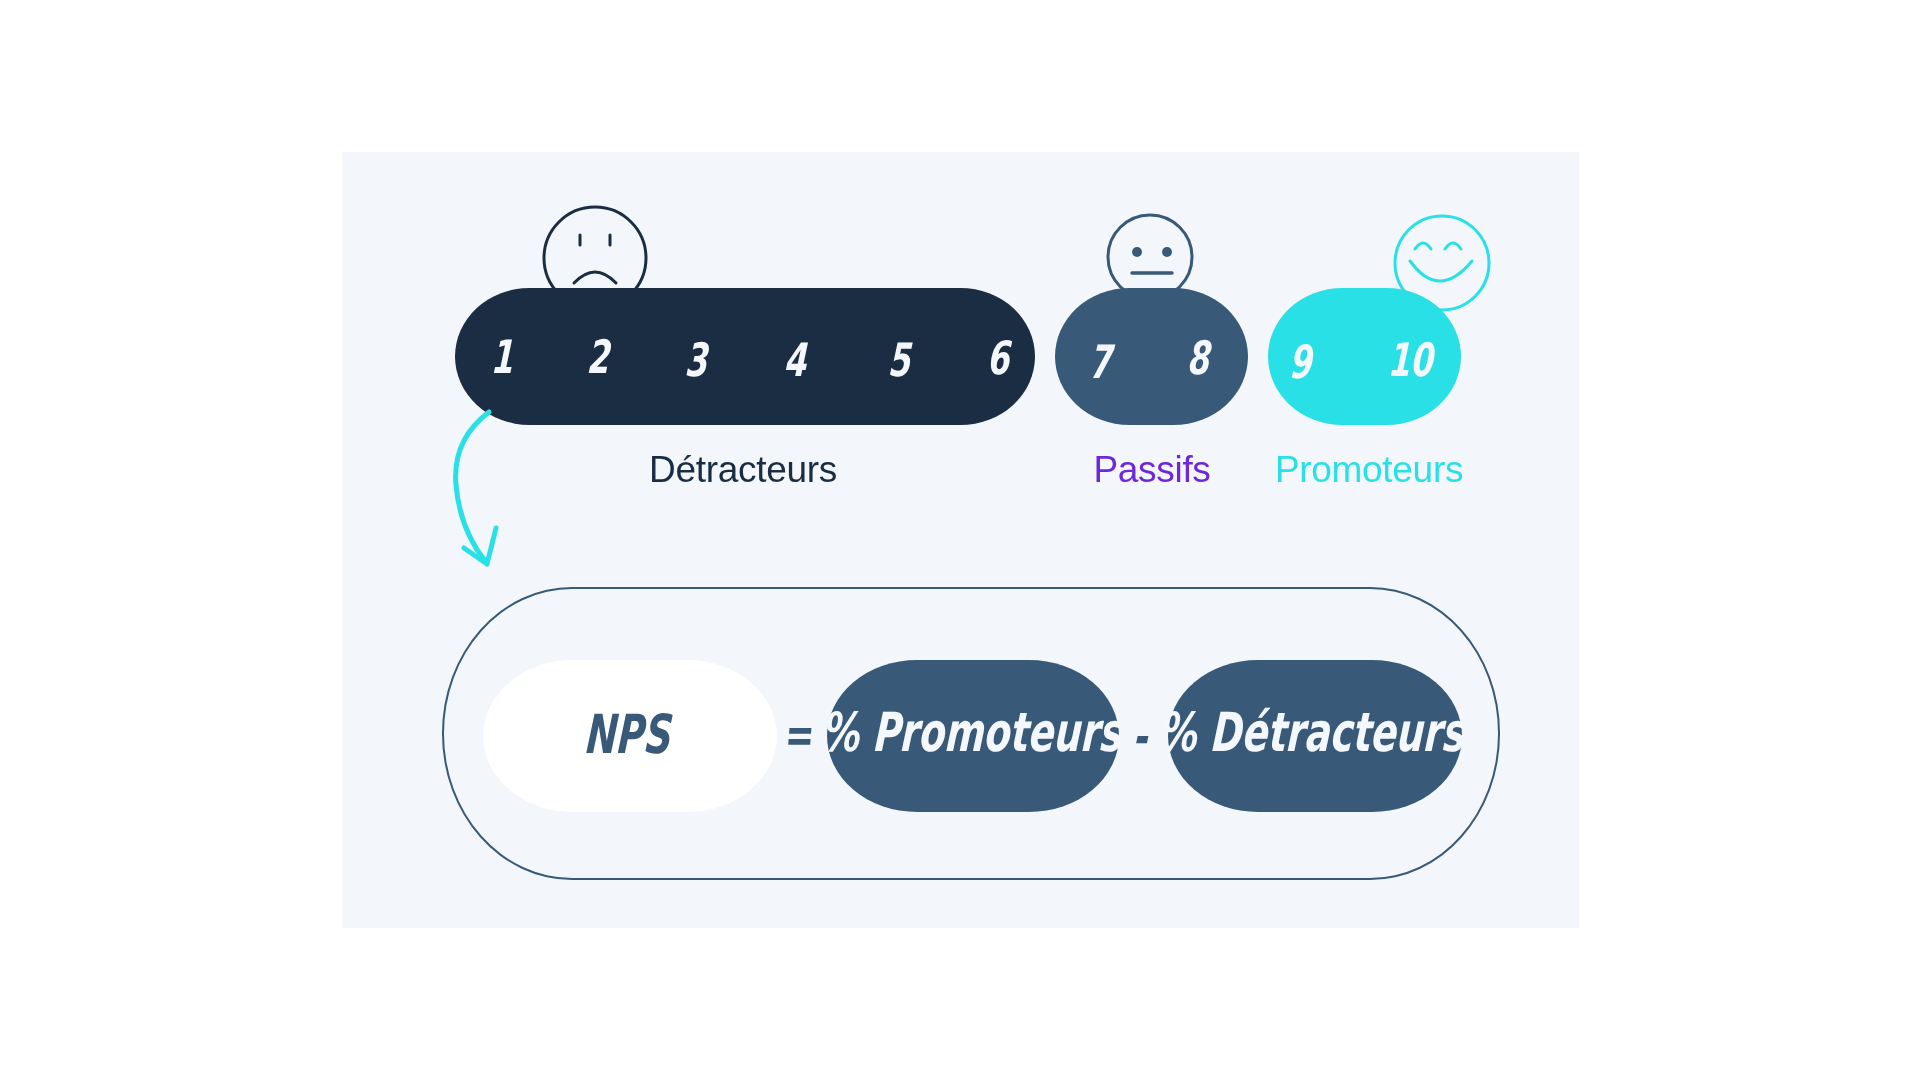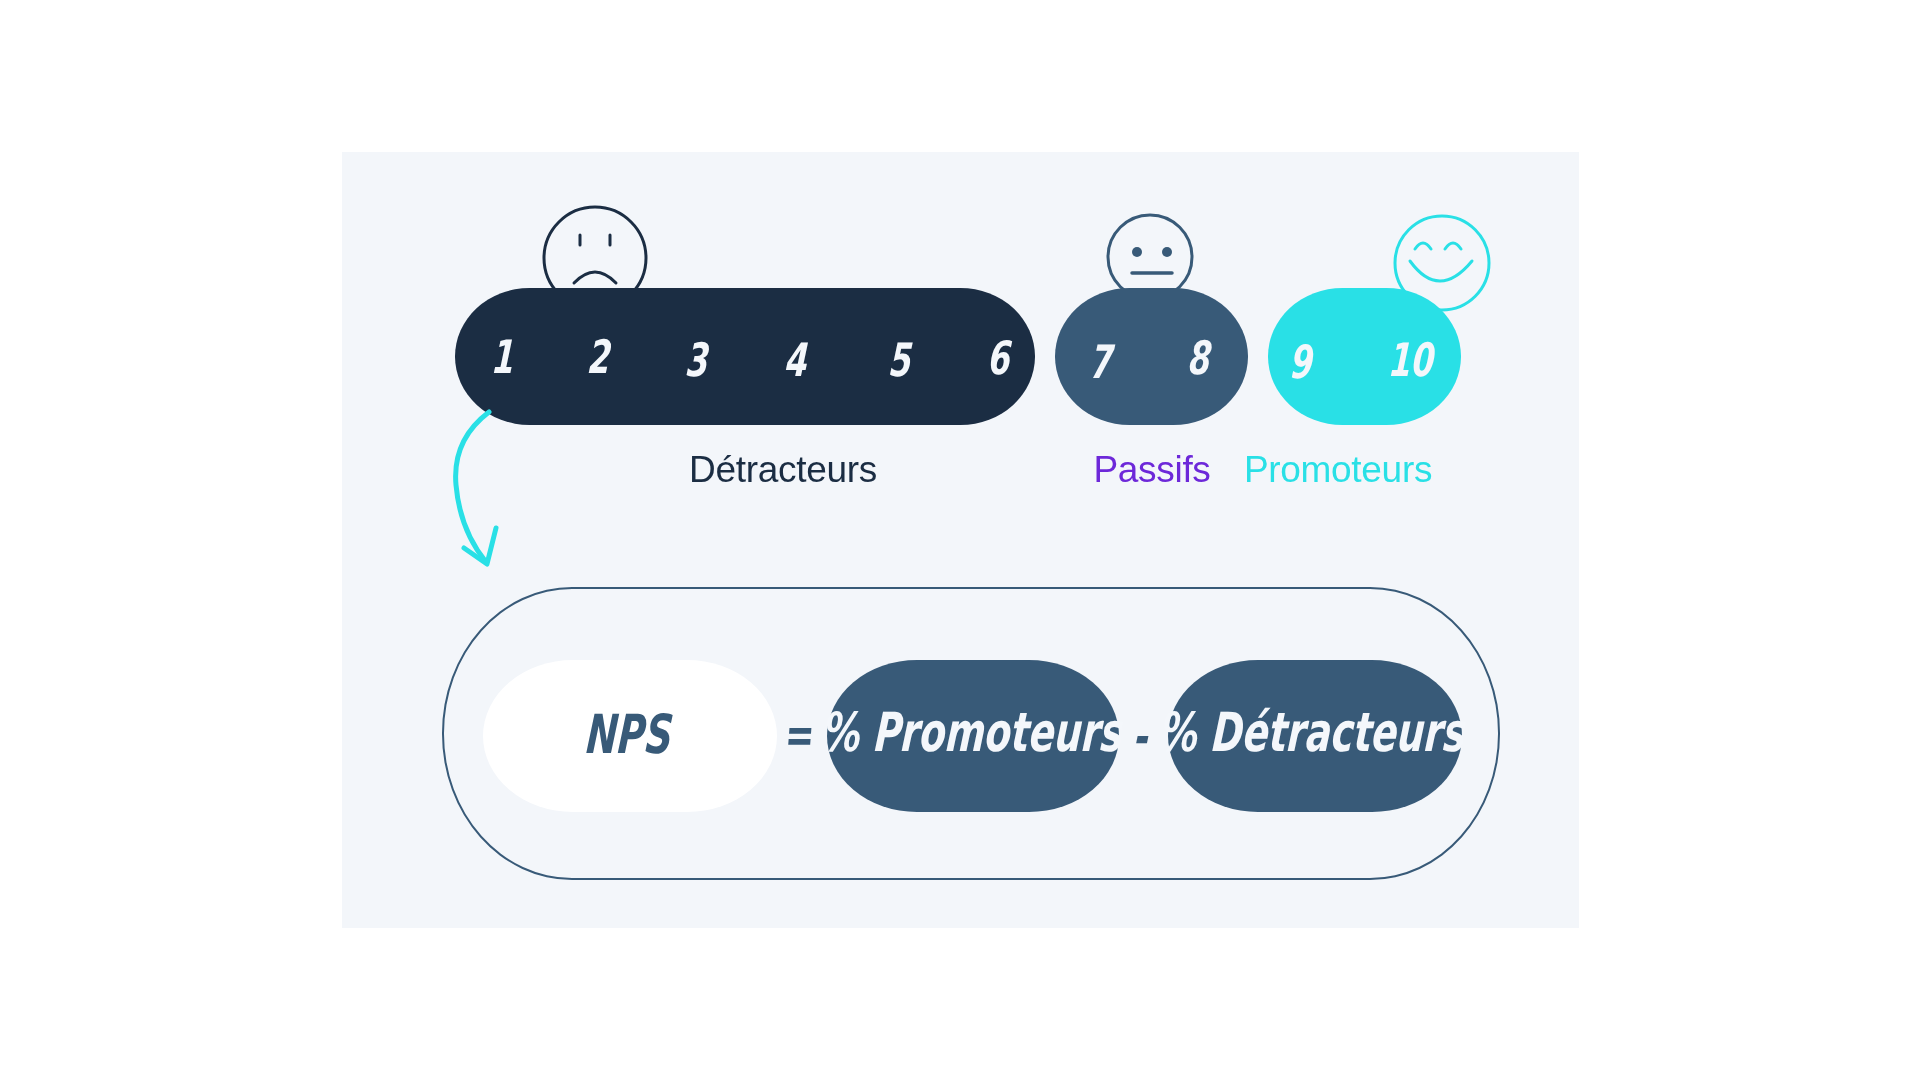--- a/index.html
+++ b/index.html
@@ -47,23 +47,23 @@
 <span class="hand digit" style="left:601px;top:357px;">2</span>
 <span class="hand digit" style="left:699px;top:360px;">3</span>
 <span class="hand digit" style="left:798px;top:360px;">4</span>
 <span class="hand digit" style="left:902px;top:360px;">5</span>
 <span class="hand digit" style="left:1001px;top:358px;">6</span>
 <span class="hand digit" style="left:1103px;top:362px;">7</span>
 <span class="hand digit" style="left:1201px;top:358px;">8</span>
 <span class="hand digit" style="left:1303px;top:362px;">9</span>
 <span class="hand digit" style="left:1413px;top:360px;">10</span>
 
-<span class="label" style="left:783px;top:451px;color:#1b2d43;">Détracteurs</span>
+<span class="label" style="left:743px;top:451px;color:#1b2d43;">Détracteurs</span>
 <span class="label" style="left:1152px;top:451px;color:#6d28d9;">Passifs</span>
-<span class="label" style="left:1338px;top:451px;color:#29e0e6;">Promoteurs</span>
+<span class="label" style="left:1369px;top:451px;color:#29e0e6;">Promoteurs</span>
 
 <svg class="abs" style="left:440px;top:400px;" width="80" height="180" viewBox="440 400 80 180">
   <path d="M489 412 Q452 440 456 485 Q460 530 486 562" fill="none" stroke="#29e0e6" stroke-width="5" stroke-linecap="round"></path>
   <path d="M464 548 L487 564 L496 528" fill="none" stroke="#29e0e6" stroke-width="5" stroke-linecap="round" stroke-linejoin="round"></path>
 </svg>
 
 <div class="pill" style="left:442px;top:587px;width:1058px;height:293px;border:2px solid #385a78;box-sizing:border-box;border-radius:130px/146px;"></div>
 
 <div class="pill" style="left:483px;top:660px;width:294px;height:152px;background:#ffffff;border-radius:90px/76px;"></div>
 <span class="hand" style="left:630px;top:735px;font-size:54px;color:#385a78;">NPS</span>

